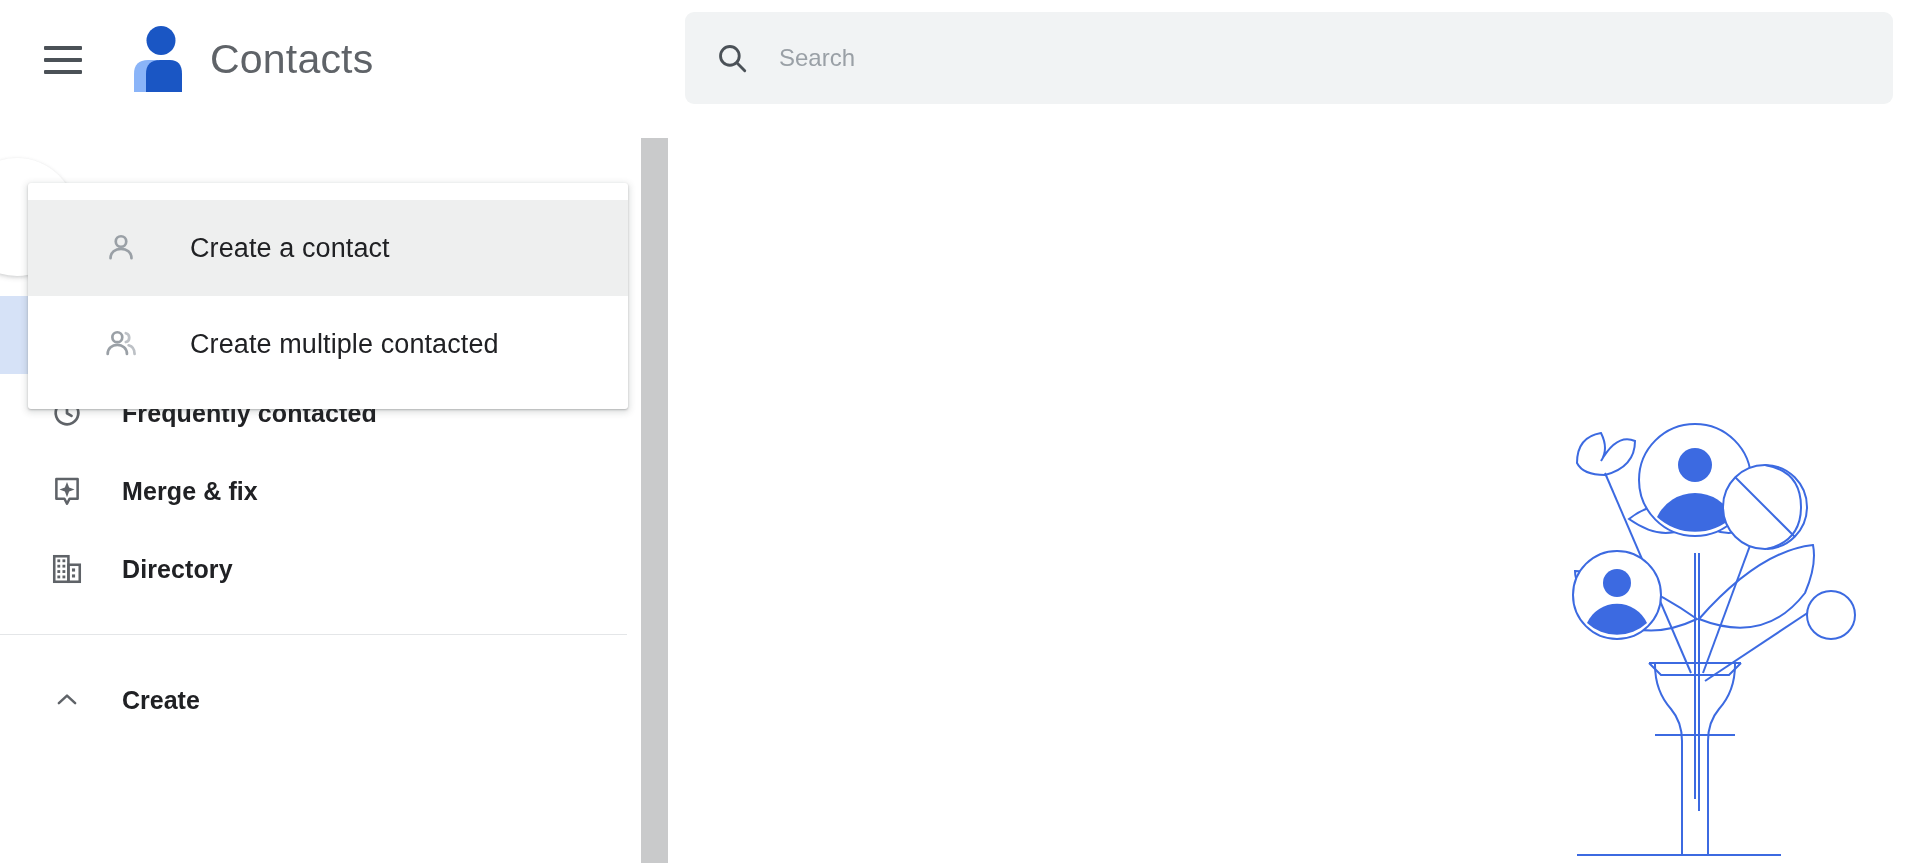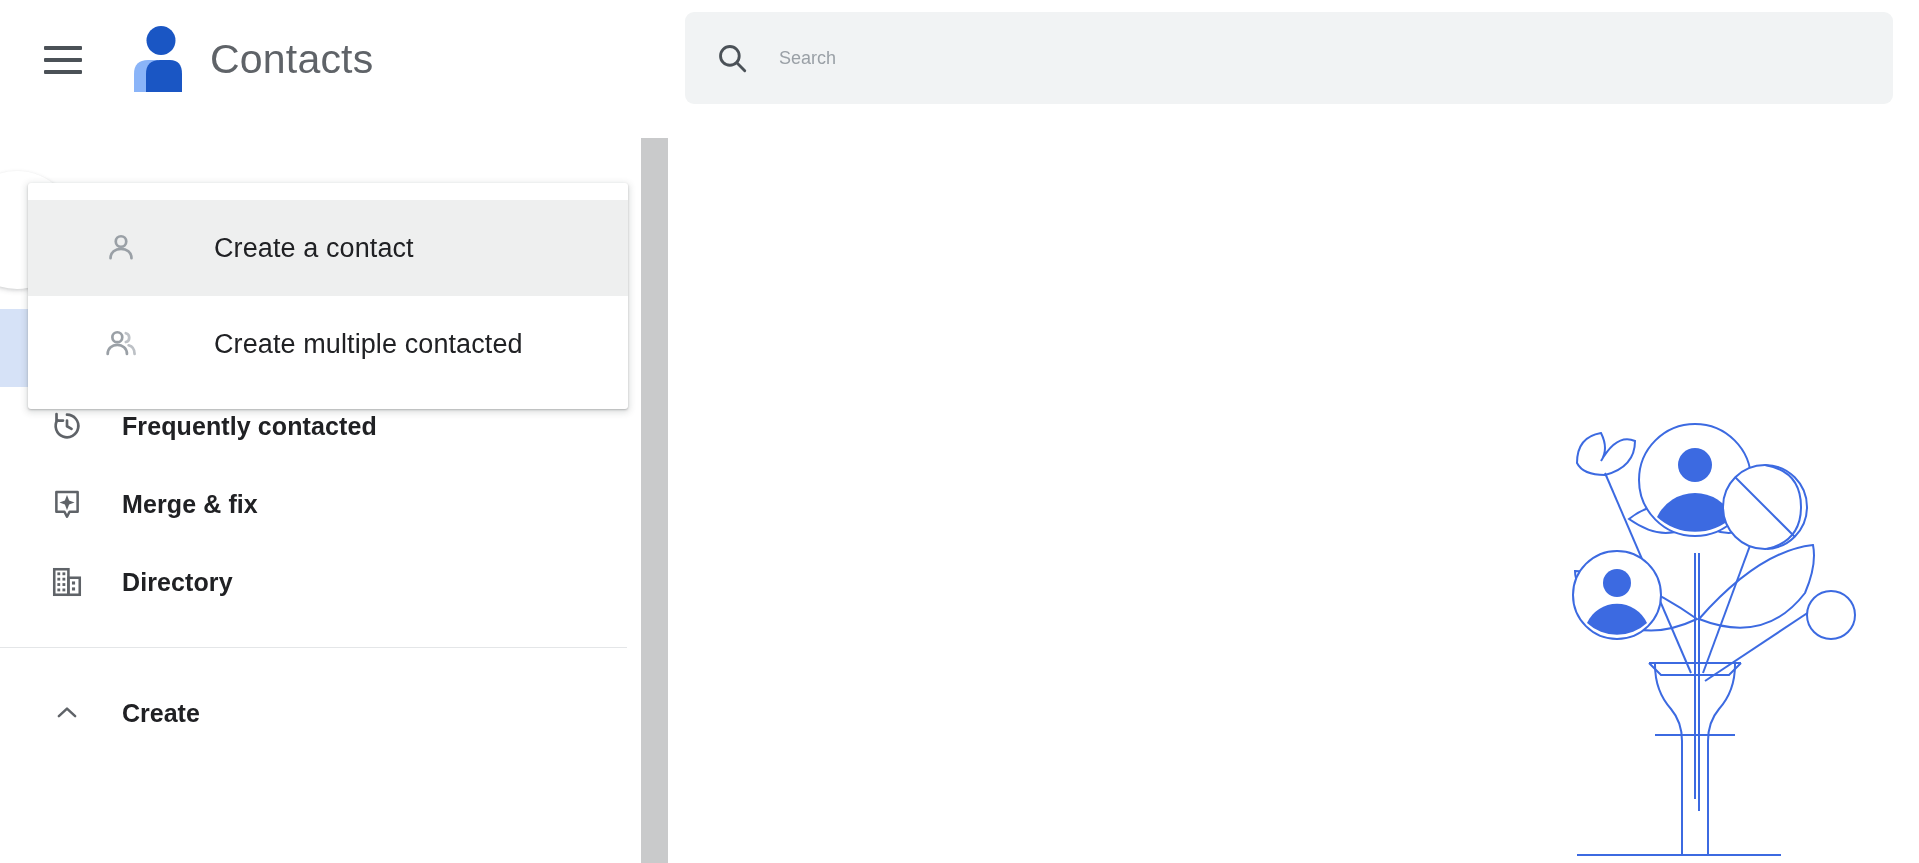--- a/index.html
+++ b/index.html
@@ -95,32 +95,32 @@
     align-items: center;
     justify-content: center;
     flex: 0 0 auto;
   }
   .search-input {
     flex: 1 1 auto;
     border: none;
     outline: none;
     background: transparent;
     font-family: "Liberation Sans", sans-serif;
-    font-size: 18px;
+    font-size: 24px;
     color: #202124;
     padding: 0;
     height: 40px;
   }
   .search-input::placeholder { color: #9aa0a6; opacity: 1; }
 
   
   .sidebar {
     position: absolute;
     left: 0;
-    top: 121px;
+    top: 108px;
     width: 628px;
     height: 743px;
     background: #ffffff;
     overflow: hidden;
     z-index: 10;
   }
 
   .fab {
     position: absolute;
     left: -42px;
@@ -229,21 +229,20 @@
     z-index: 60;
     padding: 17px 0;
   }
   .menu-item {
     display: flex;
     align-items: center;
     height: 96px;
     width: 600px;
     padding-left: 72px;
     cursor: pointer;
-    gap: 24px;
   }
   .menu-item.hovered { background: #eeefef; }
   .menu-item .menu-icon {
     width: 42px;
     display: flex;
     align-items: center;
     justify-content: center;
     flex: 0 0 auto;
   }
   .menu-item .menu-label {

